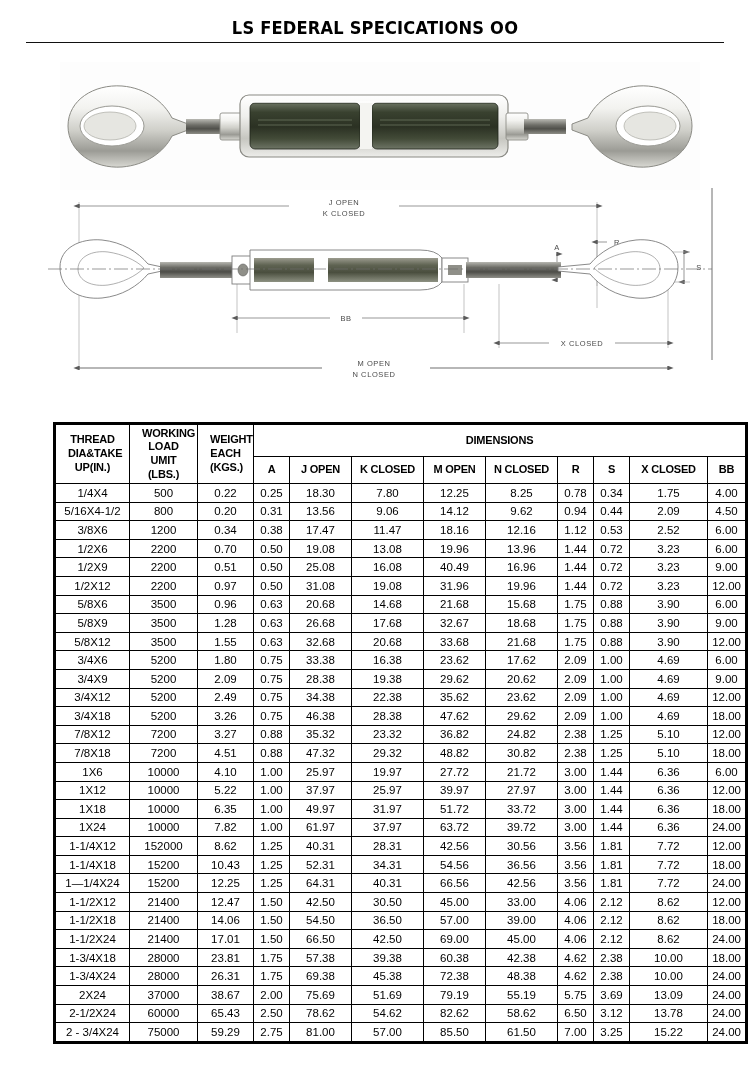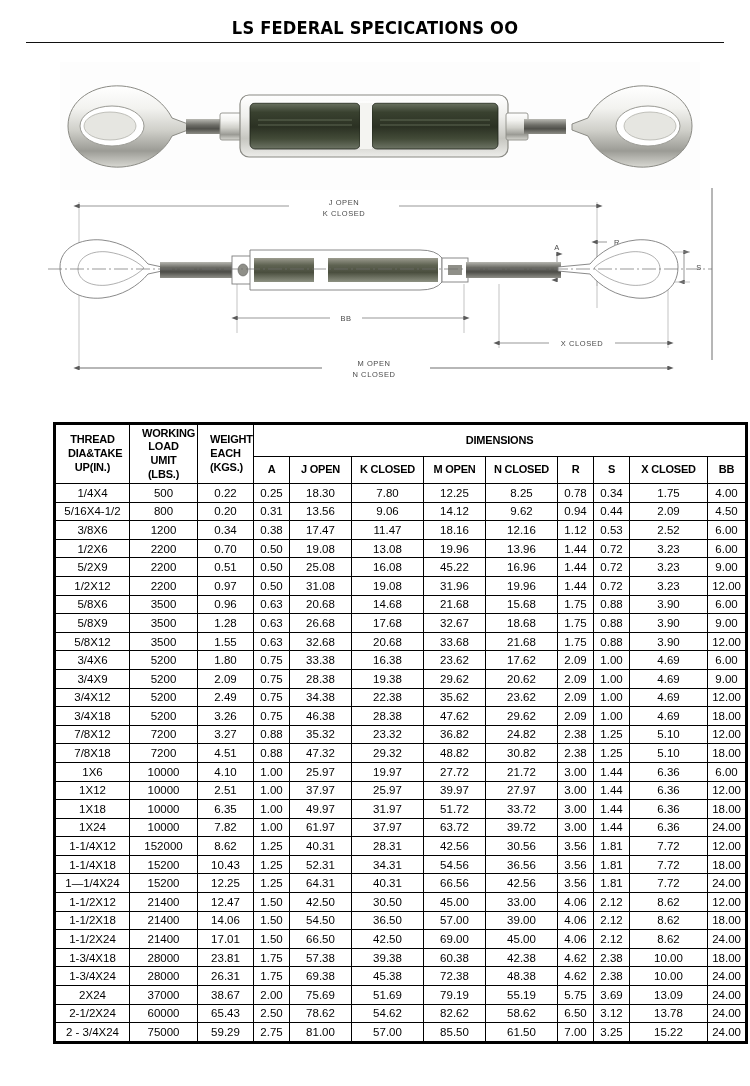--- a/index.html
+++ b/index.html
@@ -451,27 +451,27 @@
             <td>19.08</td>
             <td>13.08</td>
             <td>19.96</td>
             <td>13.96</td>
             <td>1.44</td>
             <td>0.72</td>
             <td>3.23</td>
             <td>6.00</td>
           </tr>
           <tr>
-            <td>5/2X9</td>
+            <td>1/2X9</td>
             <td>2200</td>
             <td>0.51</td>
             <td>0.50</td>
             <td>25.08</td>
             <td>16.08</td>
-            <td>45.22</td>
+            <td>40.49</td>
             <td>16.96</td>
             <td>1.44</td>
             <td>0.72</td>
             <td>3.23</td>
             <td>9.00</td>
           </tr>
           <tr>
             <td>1/2X12</td>
             <td>2200</td>
             <td>0.97</td>
@@ -621,21 +621,21 @@
             <td>27.72</td>
             <td>21.72</td>
             <td>3.00</td>
             <td>1.44</td>
             <td>6.36</td>
             <td>6.00</td>
           </tr>
           <tr>
             <td>1X12</td>
             <td>10000</td>
-            <td>2.51</td>
+            <td>5.22</td>
             <td>1.00</td>
             <td>37.97</td>
             <td>25.97</td>
             <td>39.97</td>
             <td>27.97</td>
             <td>3.00</td>
             <td>1.44</td>
             <td>6.36</td>
             <td>12.00</td>
           </tr>

